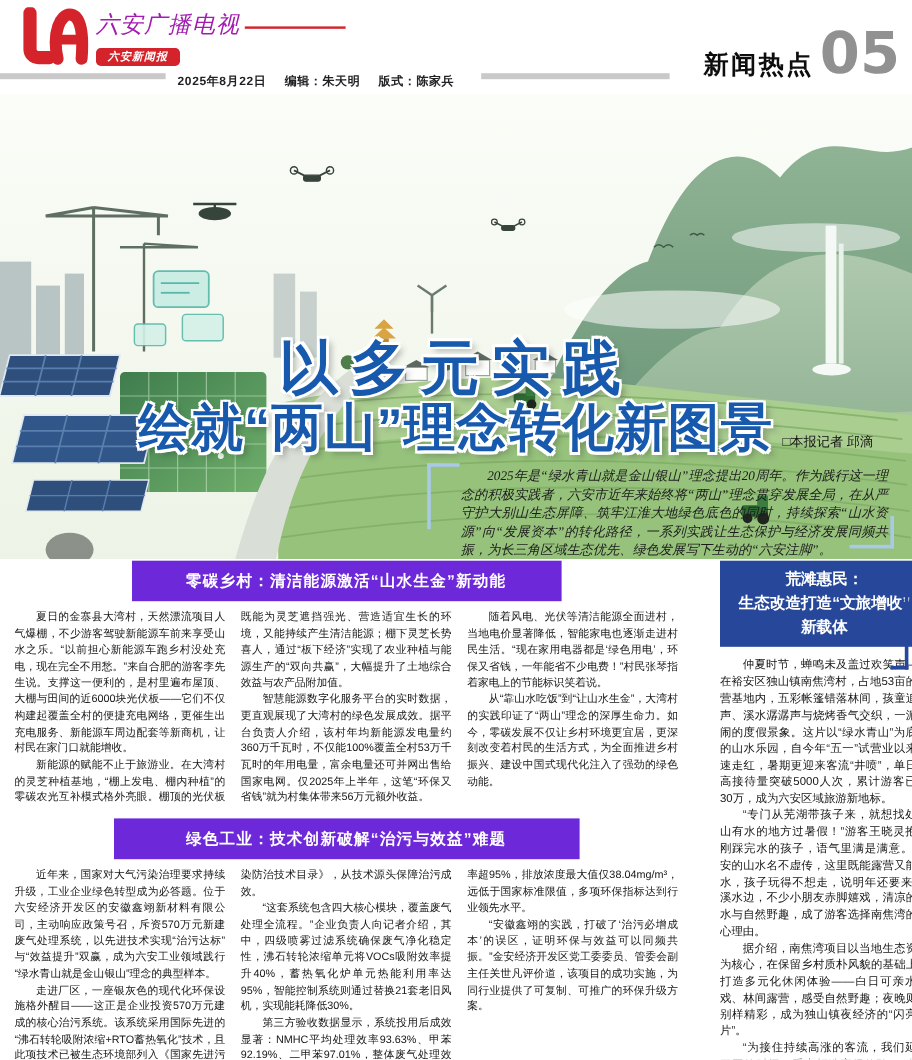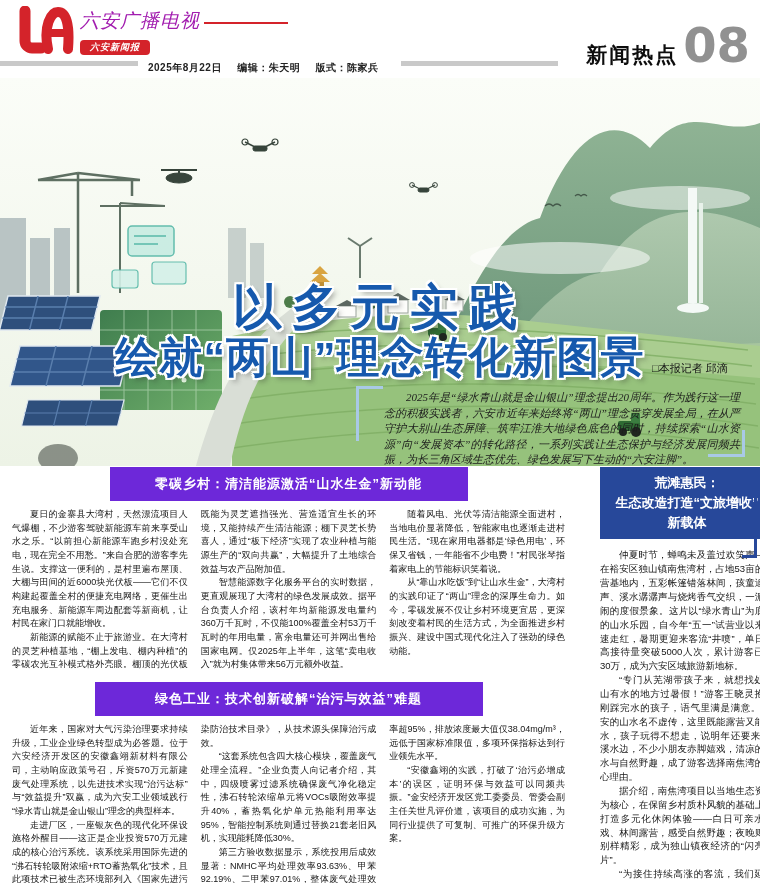--- a/index.html
+++ b/index.html
@@ -85,21 +85,21 @@
     <div class="date-bar left"></div>
     <div class="date-text">
       <span>2025年8月22日</span>
       <span>编辑：朱天明</span>
       <span>版式：陈家兵</span>
     </div>
     <div class="date-bar right"></div>
   </div>
   <div class="pageheader">
     <div class="news-hot">新闻热点</div>
-    <div class="page-num">08</div>
+    <div class="page-num">05</div>
   </div>
 </div>
 
 <div class="illustration">
 <svg width="760" height="388" viewBox="0 0 760 388">
   <defs>
     <linearGradient id="sky" x1="0" y1="0" x2="0" y2="1">
       <stop offset="0" stop-color="#fbfdf8"></stop>
           <stop offset="1" stop-color="#edf3e6"></stop>
     </linearGradient>
@@ -297,21 +297,21 @@
 
 <div class="bracket-tl"></div>
 <div class="bracket-br"></div>
 <div class="intro">2025年是“绿水青山就是金山银山”理念提出20周年。作为践行这一理念的积极实践者，六安市近年来始终将“两山”理念贯穿发展全局，在从严守护大别山生态屏障、筑牢江淮大地绿色底色的同时，持续探索“山水资源”向“发展资本”的转化路径，一系列实践让生态保护与经济发展同频共振，为长三角区域生态优先、绿色发展写下生动的“六安注脚”。</div>
 
 <div class="left-block">
   <div class="section-bar" id="s1-bar">零碳乡村：清洁能源激活“山水生金”新动能</div>
   <div class="col-body" id="s1-body">
       <p>夏日的金寨县大湾村，天然漂流项目人气爆棚，不少游客驾驶新能源车前来享受山水之乐。“以前担心新能源车跑乡村没处充电，现在完全不用愁。”来自合肥的游客李先生说。支撑这一便利的，是村里遍布屋顶、大棚与田间的近6000块光伏板——它们不仅构建起覆盖全村的便捷充电网络，更催生出充电服务、新能源车周边配套等新商机，让村民在家门口就能增收。</p>
       <p>新能源的赋能不止于旅游业。在大湾村的灵芝种植基地，“棚上发电、棚内种植”的零碳农光互补模式格外亮眼。棚顶的光伏板既能为灵芝遮挡强光、营造适宜生长的环境，又能持续产生清洁能源；棚下灵芝长势喜人，通过“板下经济”实现了农业种植与能源生产的“双向共赢”，大幅提升了土地综合效益与农产品附加值。</p>
-      <p>智慧能源数字化服务平台的实时数据，更直观展现了大湾村的绿色发展成效。据平台负责人介绍，该村年均新能源发电量约360万千瓦时，不仅能100%覆盖全村53万千瓦时的年用电量，富余电量还可并网出售给国家电网。仅2025年上半年，这笔“卖电收入”就为村集体带来56万元额外收益。</p>
+      <p>智慧能源数字化服务平台的实时数据，更直观展现了大湾村的绿色发展成效。据平台负责人介绍，该村年均新能源发电量约360万千瓦时，不仅能100%覆盖全村53万千瓦时的年用电量，富余电量还可并网出售给国家电网。仅2025年上半年，这笔“环保又省钱”就为村集体带来56万元额外收益。</p>
       <p>随着风电、光伏等清洁能源全面进村，当地电价显著降低，智能家电也逐渐走进村民生活。“现在家用电器都是‘绿色用电’，环保又省钱，一年能省不少电费！”村民张琴指着家电上的节能标识笑着说。</p>
       <p>从“靠山水吃饭”到“让山水生金”，大湾村的实践印证了“两山”理念的深厚生命力。如今，零碳发展不仅让乡村环境更宜居，更深刻改变着村民的生活方式，为全面推进乡村振兴、建设中国式现代化注入了强劲的绿色动能。</p>
     </div>
 
   <div class="section-bar" id="s2-bar">绿色工业：技术创新破解“治污与效益”难题</div>
   <div class="col-body" id="s2-body">
       <p>近年来，国家对大气污染治理要求持续升级，工业企业绿色转型成为必答题。位于六安经济开发区的安徽鑫翊新材料有限公司，主动响应政策号召，斥资570万元新建废气处理系统，以先进技术实现“治污达标”与“效益提升”双赢，成为六安工业领域践行“绿水青山就是金山银山”理念的典型样本。</p>
       <p>走进厂区，一座银灰色的现代化环保设施格外醒目——这正是企业投资570万元建成的核心治污系统。该系统采用国际先进的“沸石转轮吸附浓缩+RTO蓄热氧化”技术，且此项技术已被生态环境部列入《国家先进污染防治技术目录》，从技术源头保障治污成效。</p>
       <p>“这套系统包含四大核心模块，覆盖废气处理全流程。”企业负责人向记者介绍，其中，四级喷雾过滤系统确保废气净化稳定性，沸石转轮浓缩单元将VOCs吸附效率提升40%，蓄热氧化炉单元热能利用率达95%，智能控制系统则通过替换21套老旧风机，实现能耗降低30%。</p>
       <p>第三方验收数据显示，系统投用后成效显著：NMHC平均处理效率93.63%、甲苯92.19%、二甲苯97.01%，整体废气处理效率超95%，排放浓度最大值仅38.04mg/m³，远低于国家标准限值，多项环保指标达到行业领先水平。</p>

